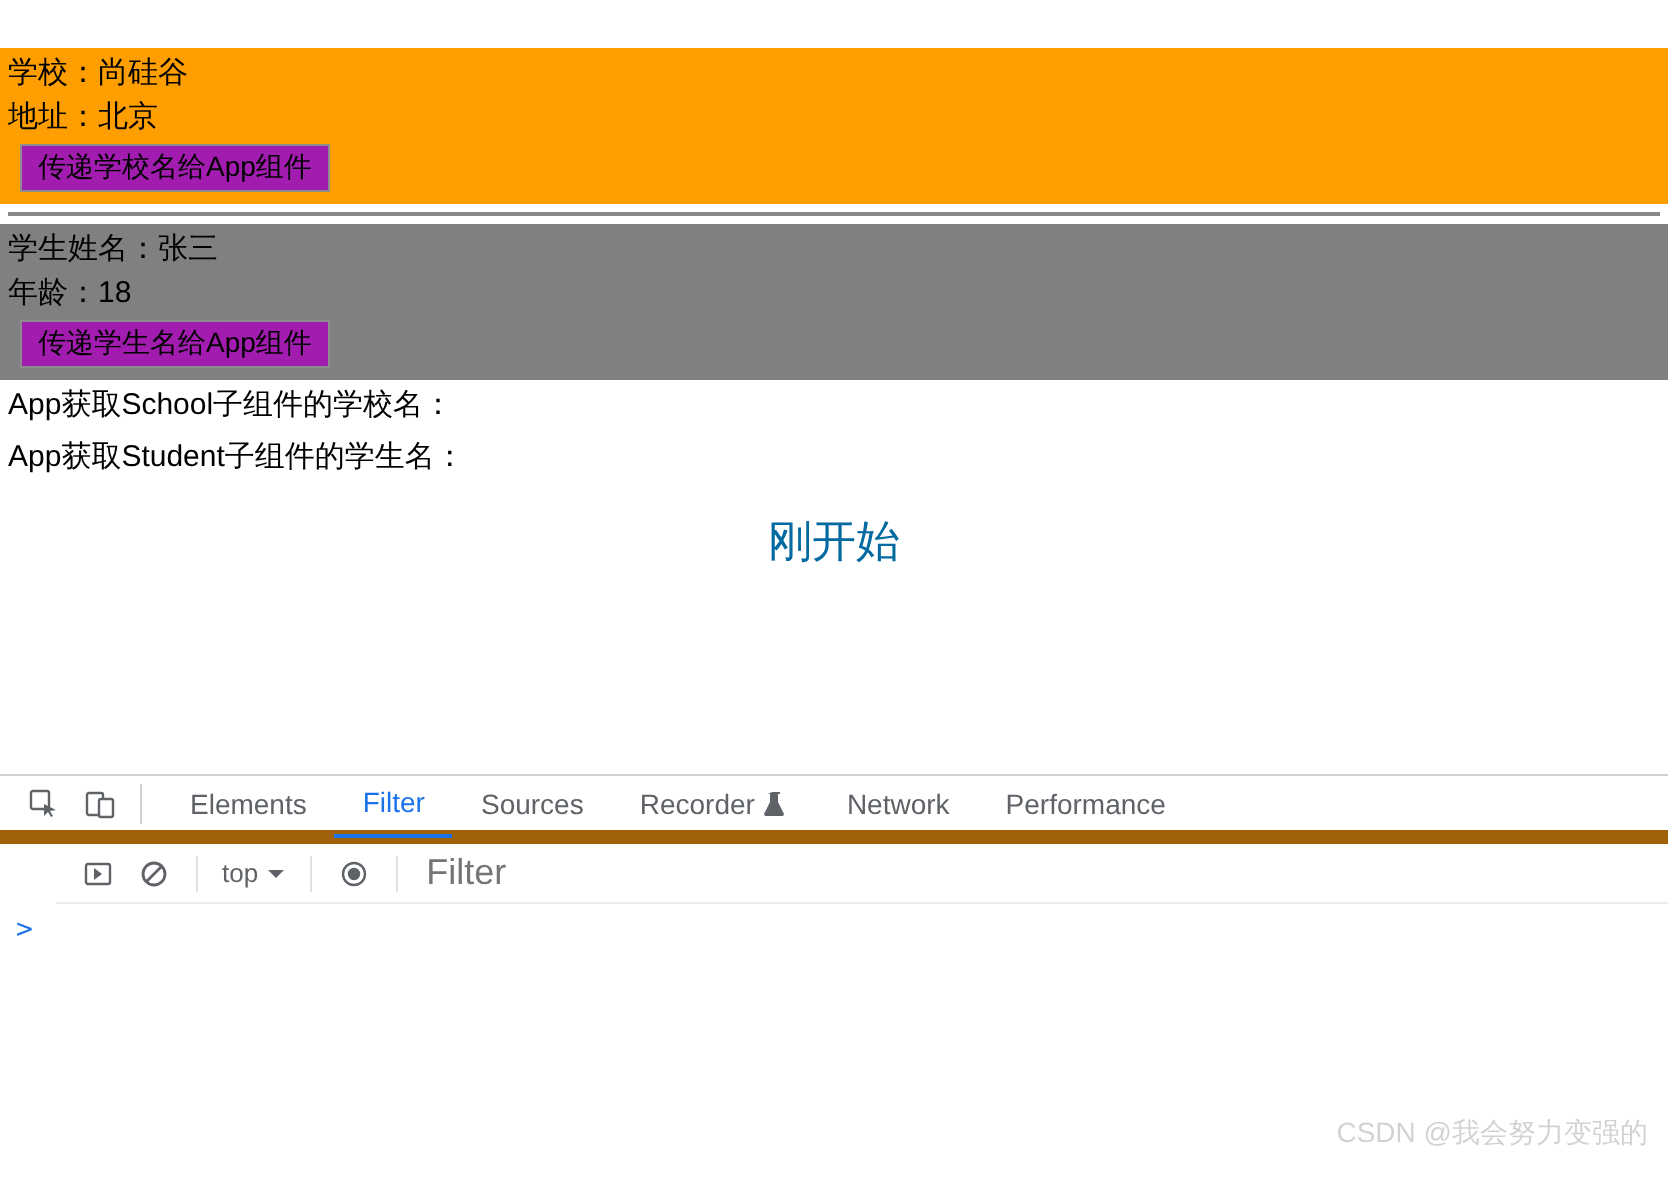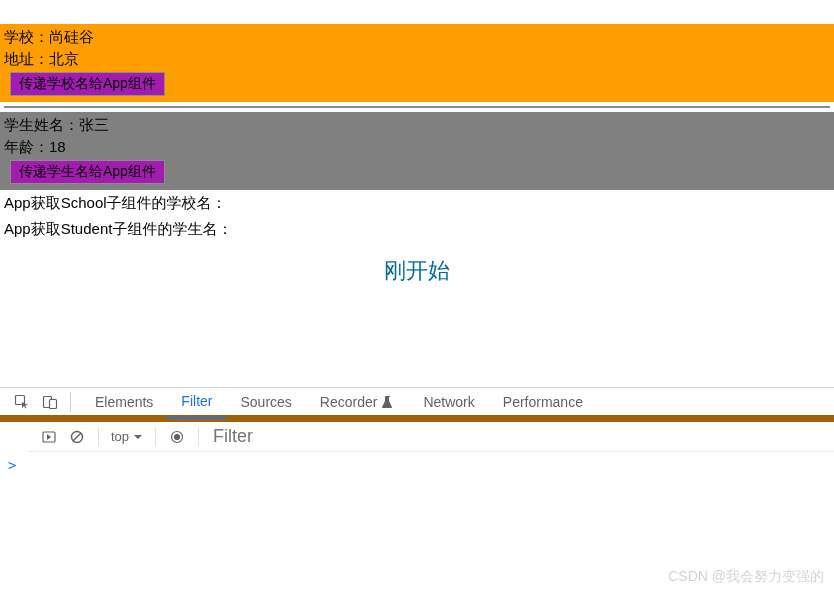--- a/index.html
+++ b/index.html
@@ -33,21 +33,21 @@
     .dt-tool-btn { width: 26px; height: 24px; display: flex; align-items: center; justify-content: center; color: #5f6368; }
     .dt-tool-btn svg { width: 14px; height: 14px; }
     .dt-tool-sep { width: 1px; height: 18px; background: #e0e0e0; margin: 0 6px; }
     .dt-context { display: flex; align-items: center; gap: 4px; color: #5f6368; font-size: 13px; padding: 0 4px; }
     .dt-filter { flex: 1; margin-left: 6px; }
     .dt-filter input { border: none; outline: none; width: 100%; font-size: 18px; background: transparent; }
     
     .dt-console { padding: 4px 8px; height: 140px; }
     .dt-prompt { color: #1a73e8; font-family: monospace; font-size: 14px; }
     
-    .watermark { position: absolute; bottom: 6px; right: 10px; color: rgba(0,0,0,0.18); font-size: 14px; pointer-events: none; }
+    .watermark { position: absolute; bottom: 16px; right: 10px; color: rgba(0,0,0,0.18); font-size: 14px; pointer-events: none; }
   </style>
 </head>
 <body>
 
 <div class="school-section">
   <div class="row">
     <span>学校：</span><span>尚硅谷</span>
   </div>
   <div class="row">
     <span>地址：</span><span>北京</span>

